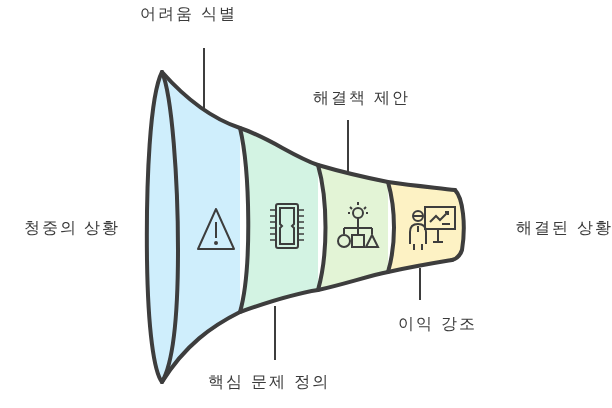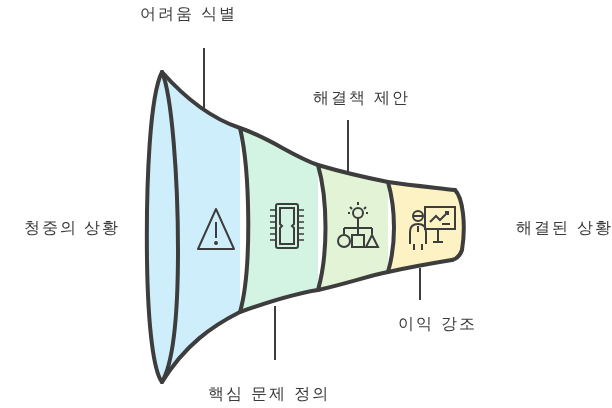--- a/index.html
+++ b/index.html
@@ -97,17 +97,17 @@
     <rect x="425" y="207" width="30" height="22"></rect>
     <path d="M430,222 L436,216 L440,220 L448,212"></path>
     <path d="M445,212 L448,212 L448,215"></path>
     <line x1="442" y1="224" x2="450" y2="224"></line>
     <line x1="438" y1="229" x2="438" y2="242"></line>
     <line x1="433" y1="242" x2="443" y2="242"></line>
   </g>
 </svg>
 
 <div class="label" style="left:140px; top:4px;">어려움 식별</div>
-<div class="label" style="left:208px; top:384px;">핵심 문제 정의</div>
+<div class="label" style="left:208px; top:372px;">핵심 문제 정의</div>
 <div class="label" style="left:313px; top:88px;">해결책 제안</div>
 <div class="label" style="left:378px; top:314px;margin-left:20px;">이익 강조</div>
 <div class="label" style="left:24px; top:218px;font-family:Liberation Serif, serif;">청중의 상황</div>
 <div class="label" style="left:504px; top:218px;margin-left:12px;">해결된 상황</div>
 
 </body></html>

